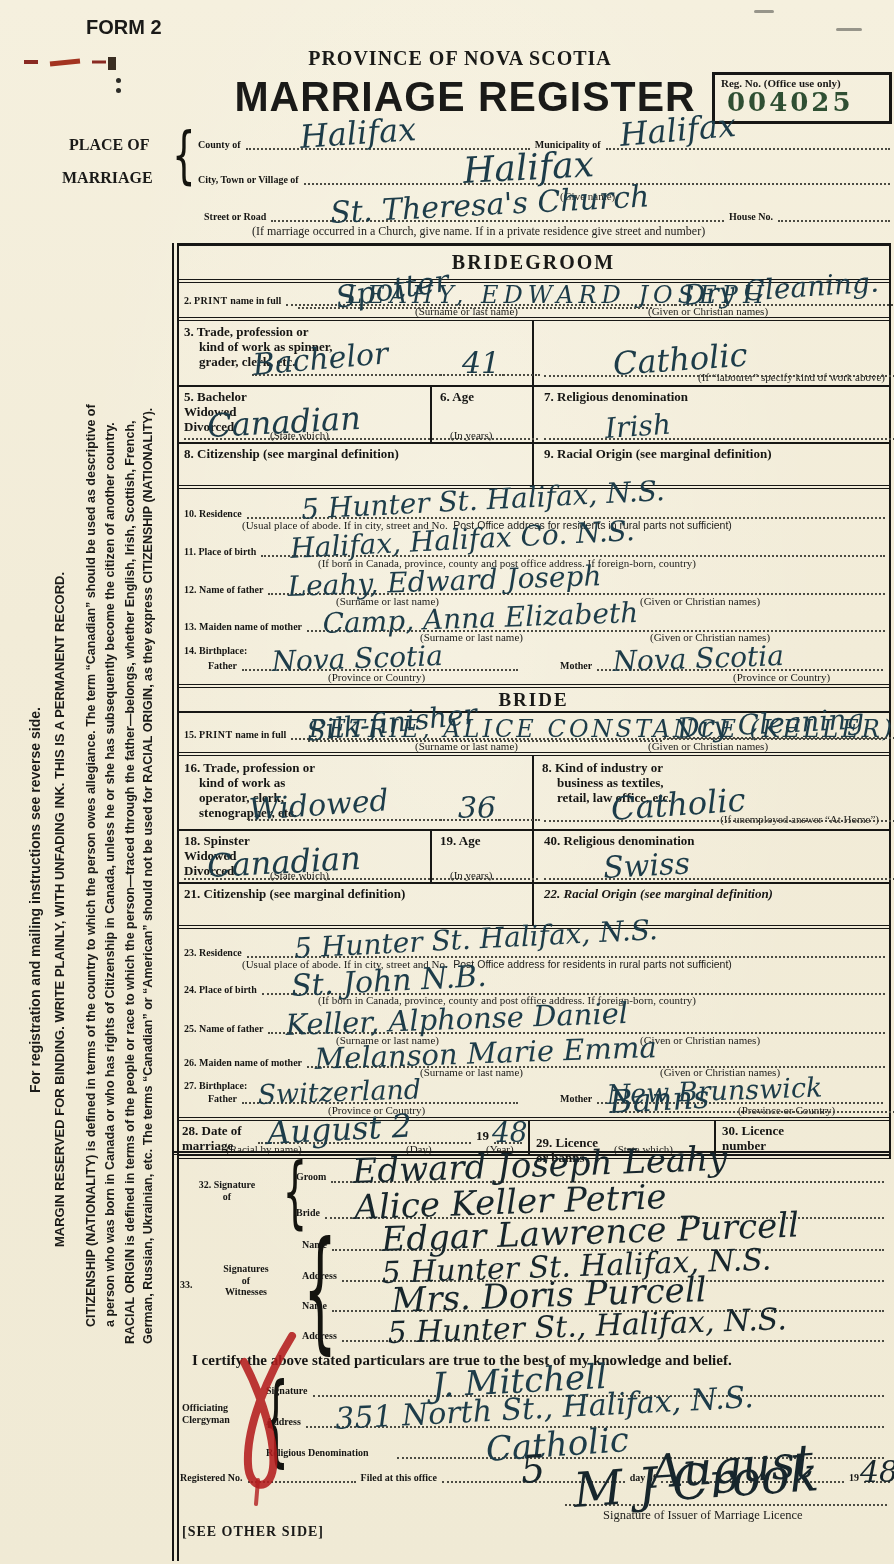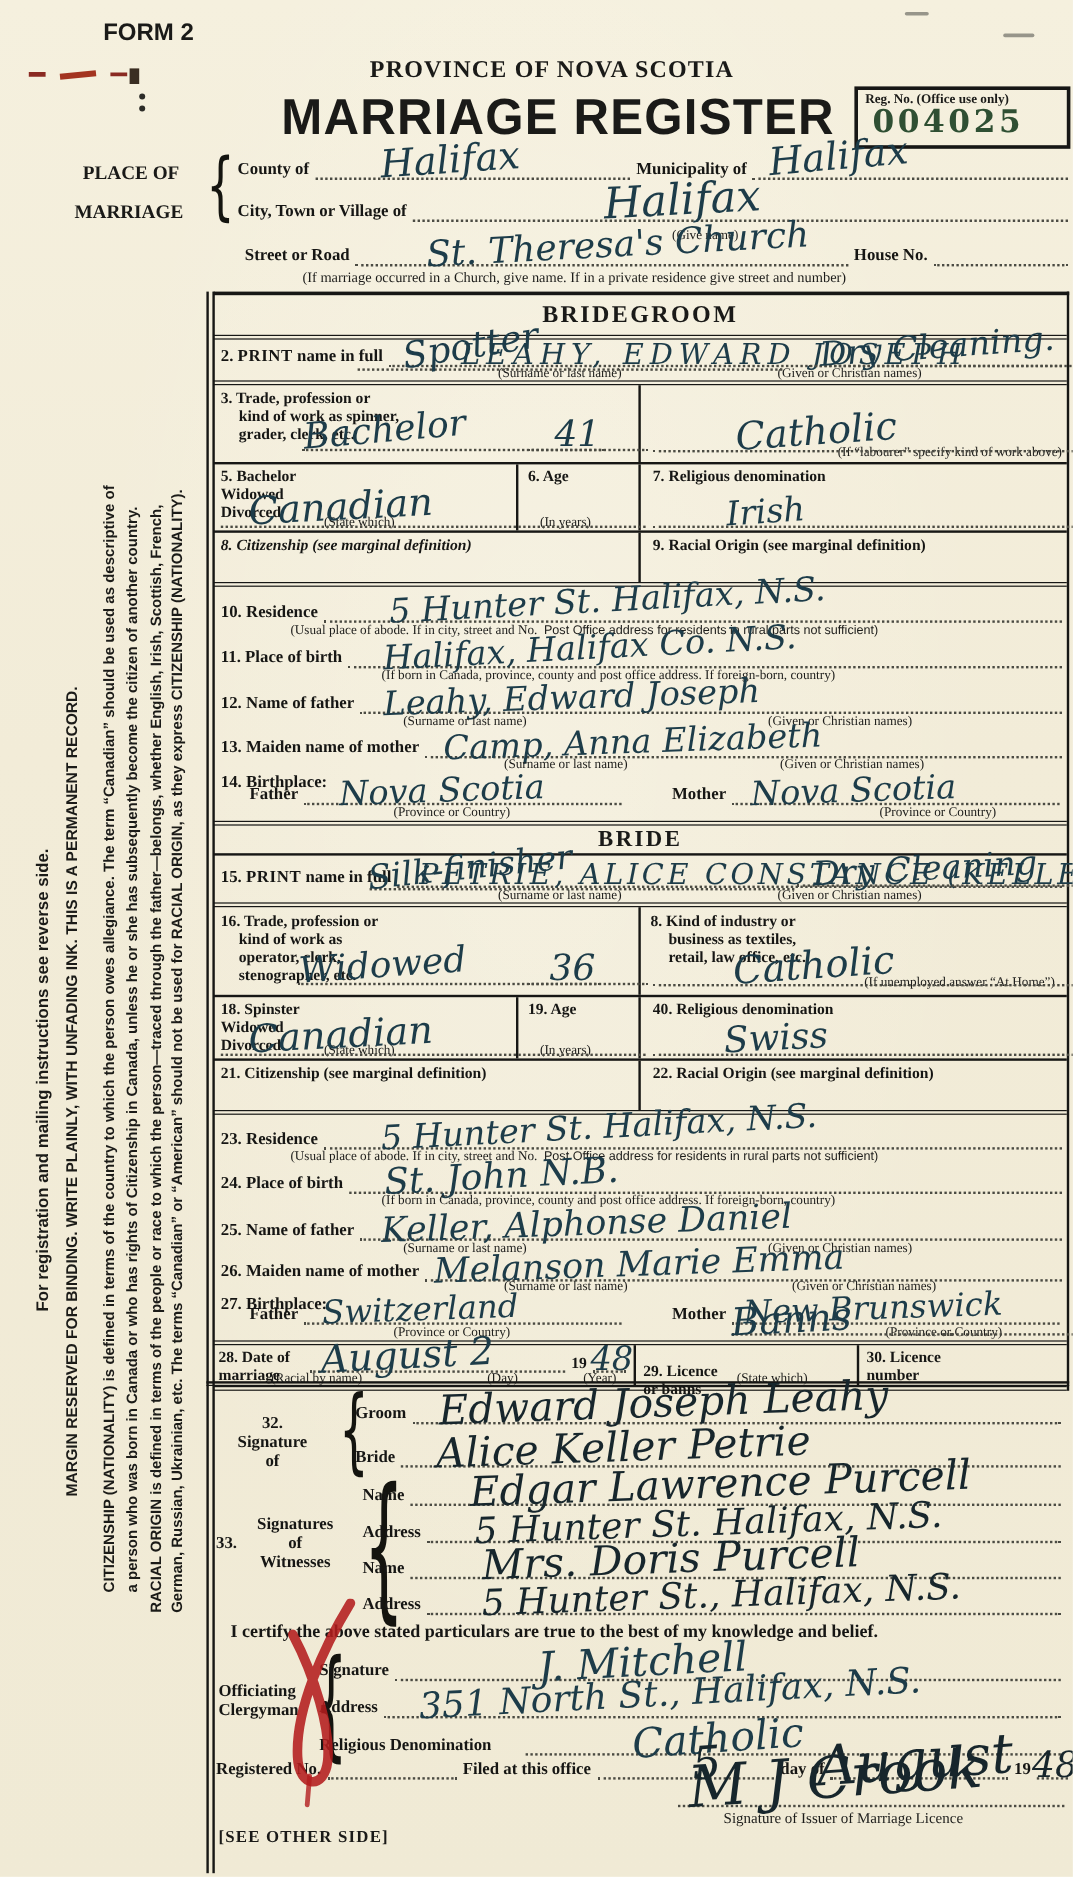--- a/index.html
+++ b/index.html
@@ -6,21 +6,21 @@
   html,body { width:894px; }
   body { font-family:"Liberation Serif", serif; }
   .page { position:relative; width:894px; height:1564px; overflow:hidden;
           background:#f3eedb;
           background-image: radial-gradient(ellipse at 50% 40%, rgba(255,255,250,.25), rgba(0,0,0,0) 60%),
                             linear-gradient(180deg, #f5f0de 0%, #f2ecd8 40%, #f0ead5 100%);
           color:#1a1a18; }
   .abs { position:absolute; }
 
   
-  .lbl  { font-weight:700; font-size:14px; line-height:1.15; color:#161614; }
+  .lbl  { font-weight:700; font-size:10px; line-height:1.15; color:#161614; }
   .lbl-s{ font-weight:700; font-size:13px; line-height:1.15; color:#161614; }
   .note { font-weight:400; font-size:11px; white-space:nowrap; color:#1c1c1a;text-align:right; }
   .pre  { white-space:pre-line; }
   .hang { padding-left:15px; text-indent:-15px; }
   .xb   { font-weight:900; letter-spacing:.5px; }
 
   
   .fl   { display:flex; align-items:flex-end; gap:5px; }
   .dots { flex:1; border-bottom:2px dotted #4b4b43; position:relative; height:3px; }
   .dseg { border-bottom:2px dotted #4b4b43; position:relative; height:3px; }
@@ -176,21 +176,21 @@
           <div class="dseg abs" style="left:10px; right:10px; bottom:13px;">
             <span class="hw" style="left:70px; bottom:-4px; font-size:32px; transform:rotate(-4deg);">Catholic</span>
           </div>
         </div>
       </div>
     </div>
 
     <div class="row dbl" style="height:45px;">
       <div class="cols">
         <div class="col" style="width:354px;">
-          <div class="lbl-s abs" style="left:6px; top:3px;font-style:italic;">8.  Citizenship (see marginal definition)</div>
+          <div class="lbl-s abs" style="left:6px; top:3px;">8.  Citizenship (see marginal definition)</div>
           <div class="dseg abs" style="left:6px; right:10px; bottom:7px;">
             <span class="hw" style="left:24px; bottom:-3px; font-size:32px; transform:rotate(-3deg);">Canadian</span>
           </div>
         </div>
         <div class="col vr" style="flex:1;">
           <div class="lbl-s abs" style="left:10px; top:3px;">9.  Racial Origin (see marginal definition)</div>
           <div class="dseg abs" style="left:10px; right:10px; bottom:7px;">
             <span class="hw" style="left:62px; bottom:-3px; font-size:28px; transform:rotate(-4deg);">Irish</span>
           </div>
         </div>
@@ -317,21 +317,21 @@
 
     <div class="row dbl" style="height:45px;">
       <div class="cols">
         <div class="col" style="width:354px;">
           <div class="lbl-s abs" style="left:6px; top:3px;">21.  Citizenship (see marginal definition)</div>
           <div class="dseg abs" style="left:6px; right:10px; bottom:7px;">
             <span class="hw" style="left:24px; bottom:-3px; font-size:32px; transform:rotate(-3deg);">Canadian</span>
           </div>
         </div>
         <div class="col vr" style="flex:1;">
-          <div class="lbl-s abs" style="left:10px; top:3px;">22.  Racial Origin (see marginal definition)</div>
+          <div class="lbl-s abs" style="left:10px; top:3px;font-style:italic;">22.  Racial Origin (see marginal definition)</div>
           <div class="dseg abs" style="left:10px; right:10px; bottom:7px;">
             <span class="hw" style="left:60px; bottom:-3px; font-size:30px; transform:rotate(-3deg);">Swiss</span>
           </div>
         </div>
       </div>
     </div>
 
     <div class="row" style="height:42px; border-bottom:none;">
       <div class="fl abs" style="left:6px; right:4px; bottom:13px;">
         <span class="lbl">23.  Residence</span>

